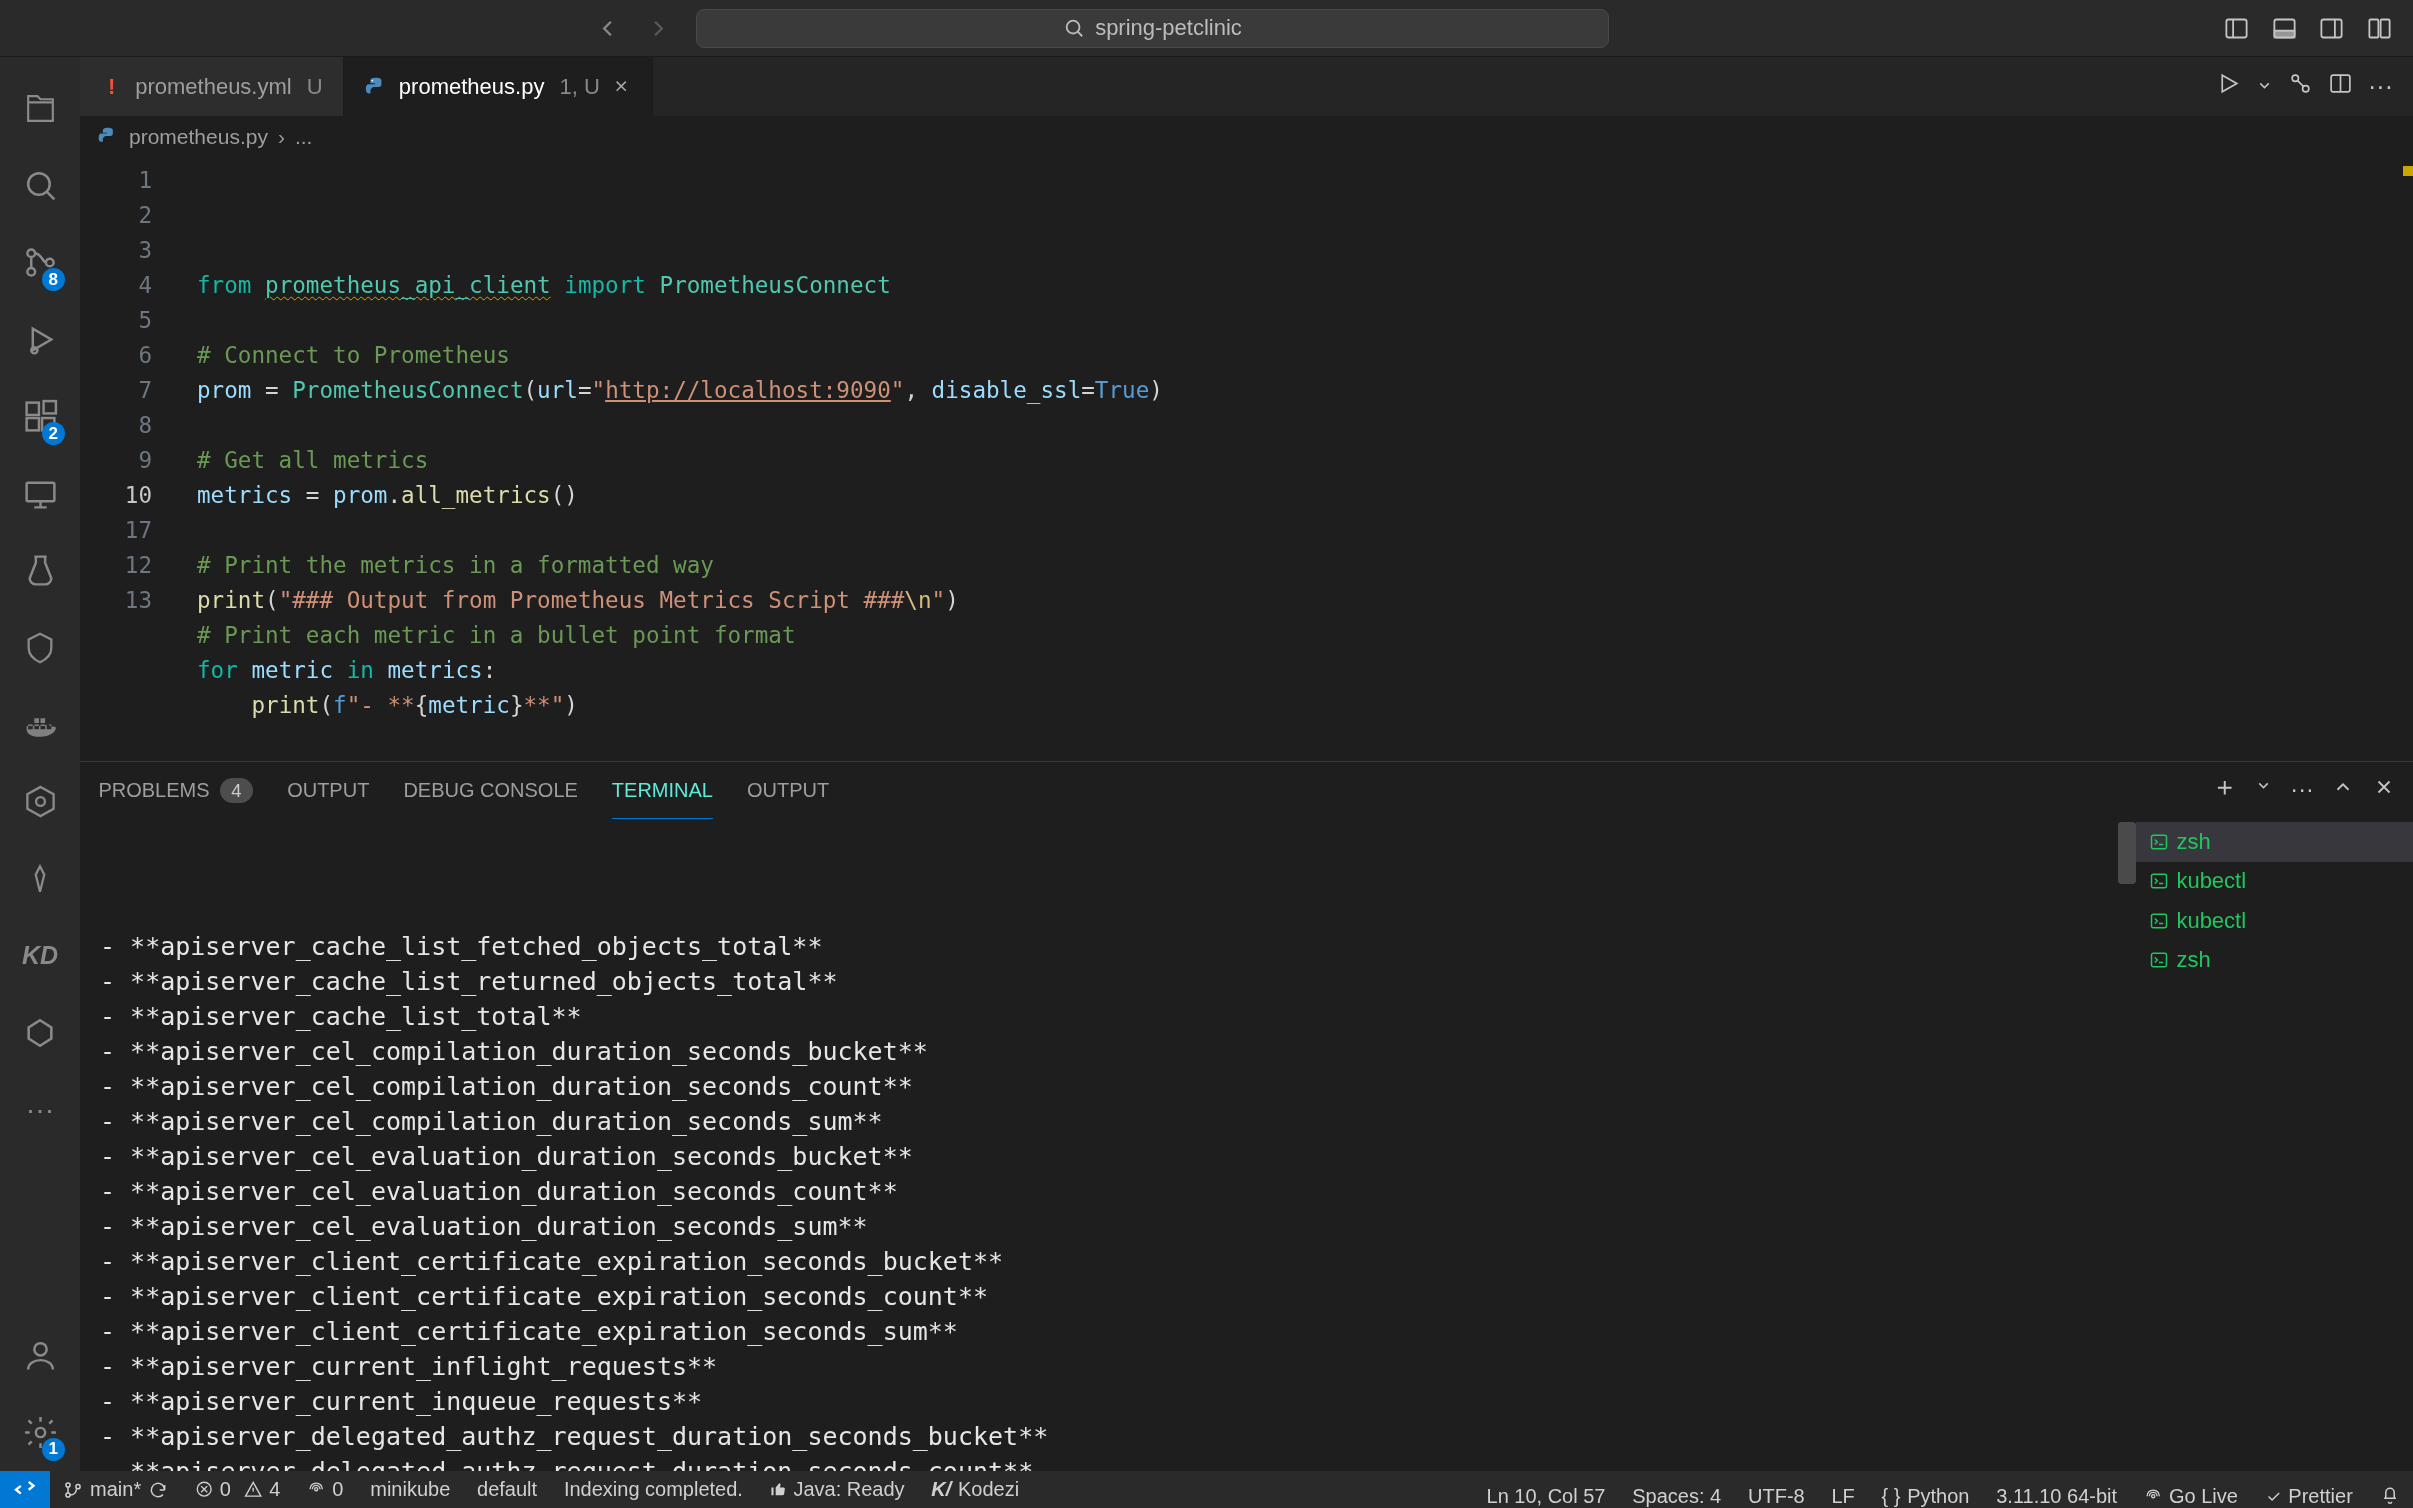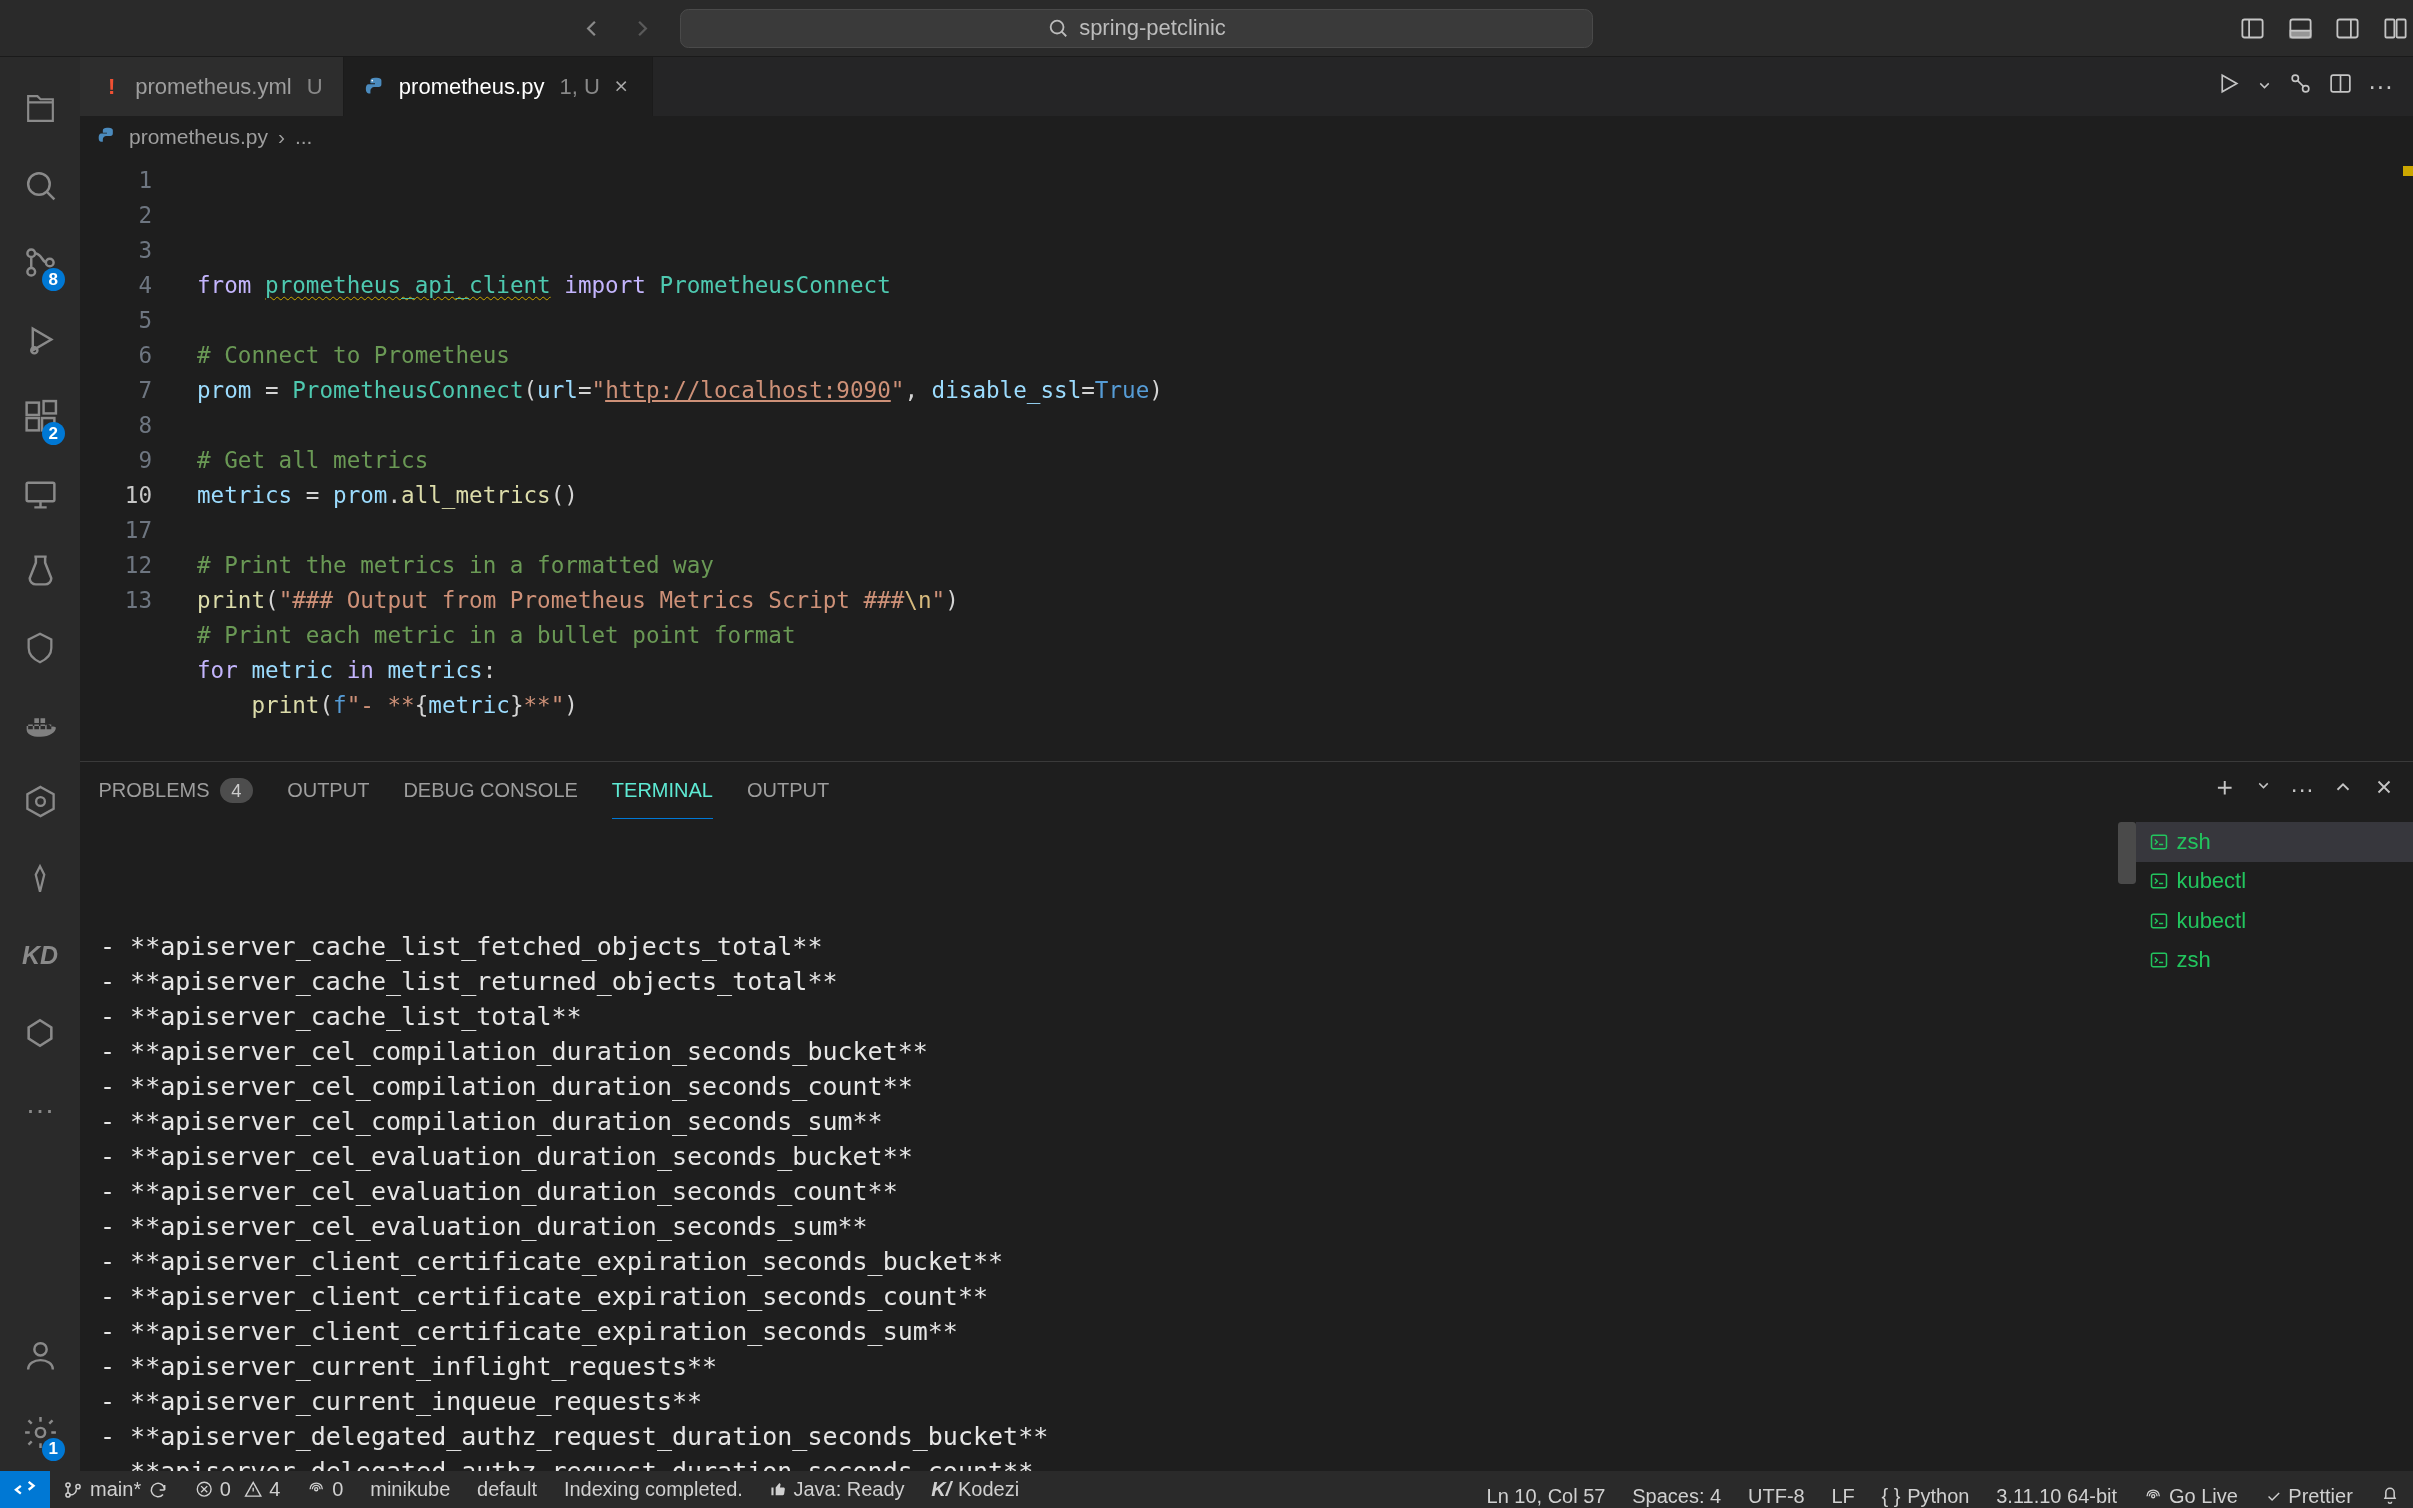--- a/index.html
+++ b/index.html
@@ -13,21 +13,21 @@
     overflow: hidden;
     display: flex;
     flex-direction: column;
   }
   
   .titlebar {
     height: 57px;
     background: #2a2a2a;
     display: flex;
     align-items: center;
-    padding: 0 1px;
+    padding: 0 17px;
     border-bottom: 0.8px solid #1a1a1a;
   }
   .tb-left { width: 679px; display:flex; align-items:center; gap: 17px; justify-content:flex-end; padding-right: 21px;}
   .tb-nav-btn {
     width: 34px; height:34px; display:flex; align-items:center; justify-content:center;
     color:#8a8a8a; border-radius:5px;
   }
   .tb-search {
     flex:0 0 913px;
     height: 39px;
@@ -130,21 +130,21 @@
     padding-top:5px;
     padding-left:25px;
     font-family: Menlo, Consolas, monospace;
     font-size:22.6px;
     line-height:35px;
     white-space:pre;
     color:#d4d4d4;
     position:relative;
   }
   .hl-line { position:absolute; left:0; right:0; height:35px; background:#2a2d2e; top:calc(5px + 9*35px); z-index:-1;}
-  .tok-kw { color:#c4b5fd; }
+  .tok-kw { color:#14b8a6; }
   .tok-mod { color:#4ec9b0; text-decoration: underline wavy #cca700 0.8px; text-underline-offset:3.4px;}
   .tok-cls { color:#4ec9b0; }
   .tok-com { color:#6a9955; }
   .tok-fn { color:#dcdcaa; }
   .tok-str { color:#ce9178; }
   .tok-url { color:#ce9178; text-decoration:underline; }
   .tok-const { color:#569cd6; }
   .tok-var { color:#9cdcfe; }
   .tok-esc { color:#d7ba7d; }
   .minimap {

